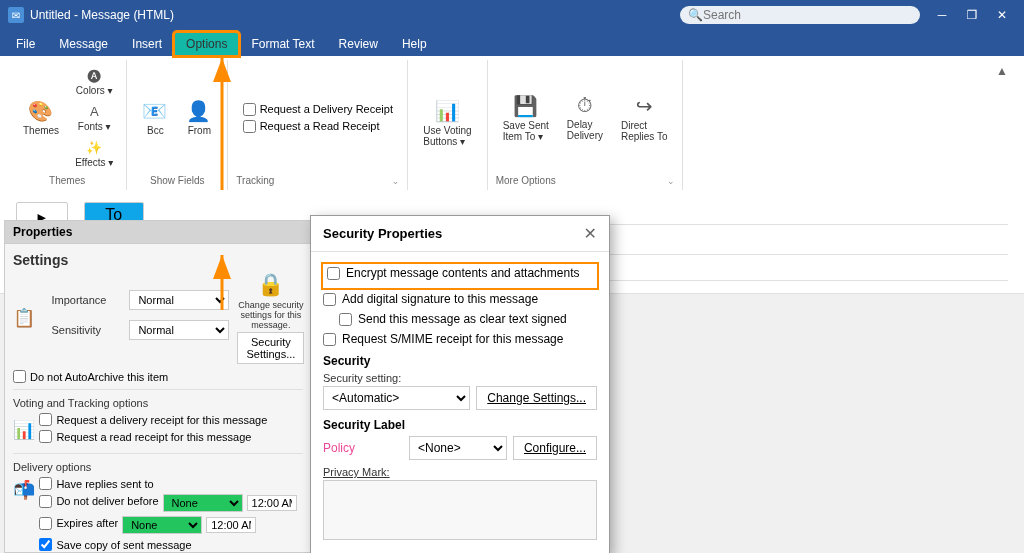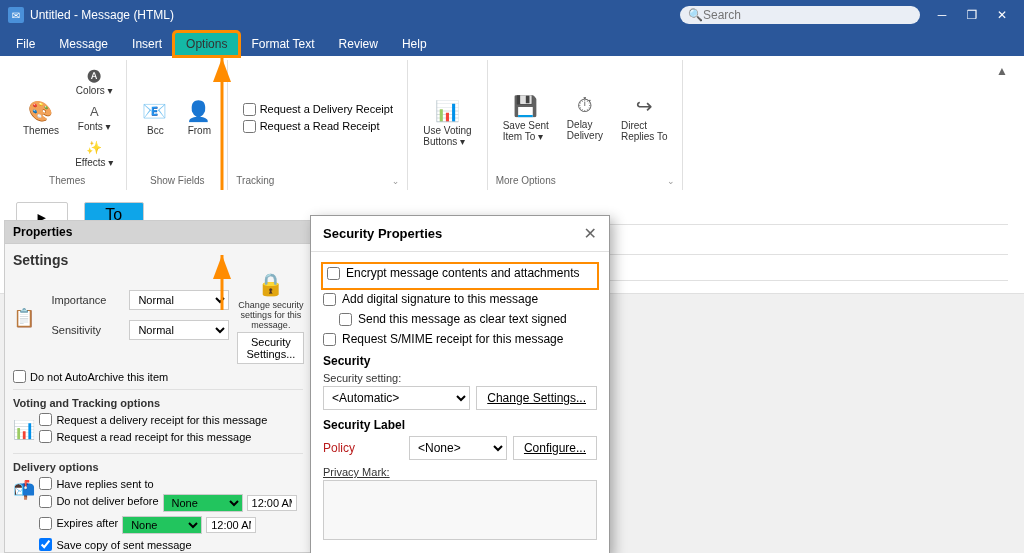--- a/index.html
+++ b/index.html
@@ -178,21 +178,21 @@
     .prop-row { display: flex; align-items: center; gap: 8px; margin-bottom: 6px; }
     .prop-label { font-size: 11px; color: #333; width: 70px; }
     .prop-select {
       border: 1px solid #ccc;
       font-size: 11px;
       padding: 2px 4px;
       background: white;
       width: 100px;
     }
     .prop-checkbox-row { display: flex; align-items: center; gap: 4px; margin-bottom: 4px; font-size: 11px; }
-    .prop-section-header { font-size: 11px; font-weight: bold; color: #333; margin-bottom: 4px; margin-top: 7px; }
+    .prop-section-header { font-size: 11px; font-weight: normal; color: #333; margin-bottom: 4px; margin-top: 7px; }
     .prop-delivery { display: flex; align-items: center; gap: 4px; margin-bottom: 4px; }
     .prop-delivery-select { font-size: 11px; border: 1px solid #ccc; padding: 1px 4px; width: 80px; background: #22c55e; }
     .prop-time-input { font-size: 11px; border: 1px solid #ccc; padding: 1px 4px; width: 50px; }
     .security-btn { background: white; border: 1px solid #ccc; padding: 3px 8px; font-size: 11px; cursor: pointer; }
     .dialog {
       position: absolute;
       top: 215px;
       left: 310px;
       width: 300px;
       background: white;
@@ -224,21 +224,21 @@
     }
     .dialog-btn {
       background: white;
       border: 1px solid #ccc;
       padding: 4px 10px;
       font-size: 12px;
       cursor: pointer;
       white-space: nowrap;
       text-decoration: underline;
     }
-    .dialog-label { font-size: 12px; color: #b91c1c; min-width: 80px; }
+    .dialog-label { font-size: 12px; color: #ec4899; min-width: 80px; }
     .dialog-text-input {
       flex: 1;
       border: 1px solid #ccc;
       padding: 3px 4px;
       font-size: 12px;
       background: #f0f0f0;
     }
     .dialog-textarea {
       width: 100%;
       height: 60px;

